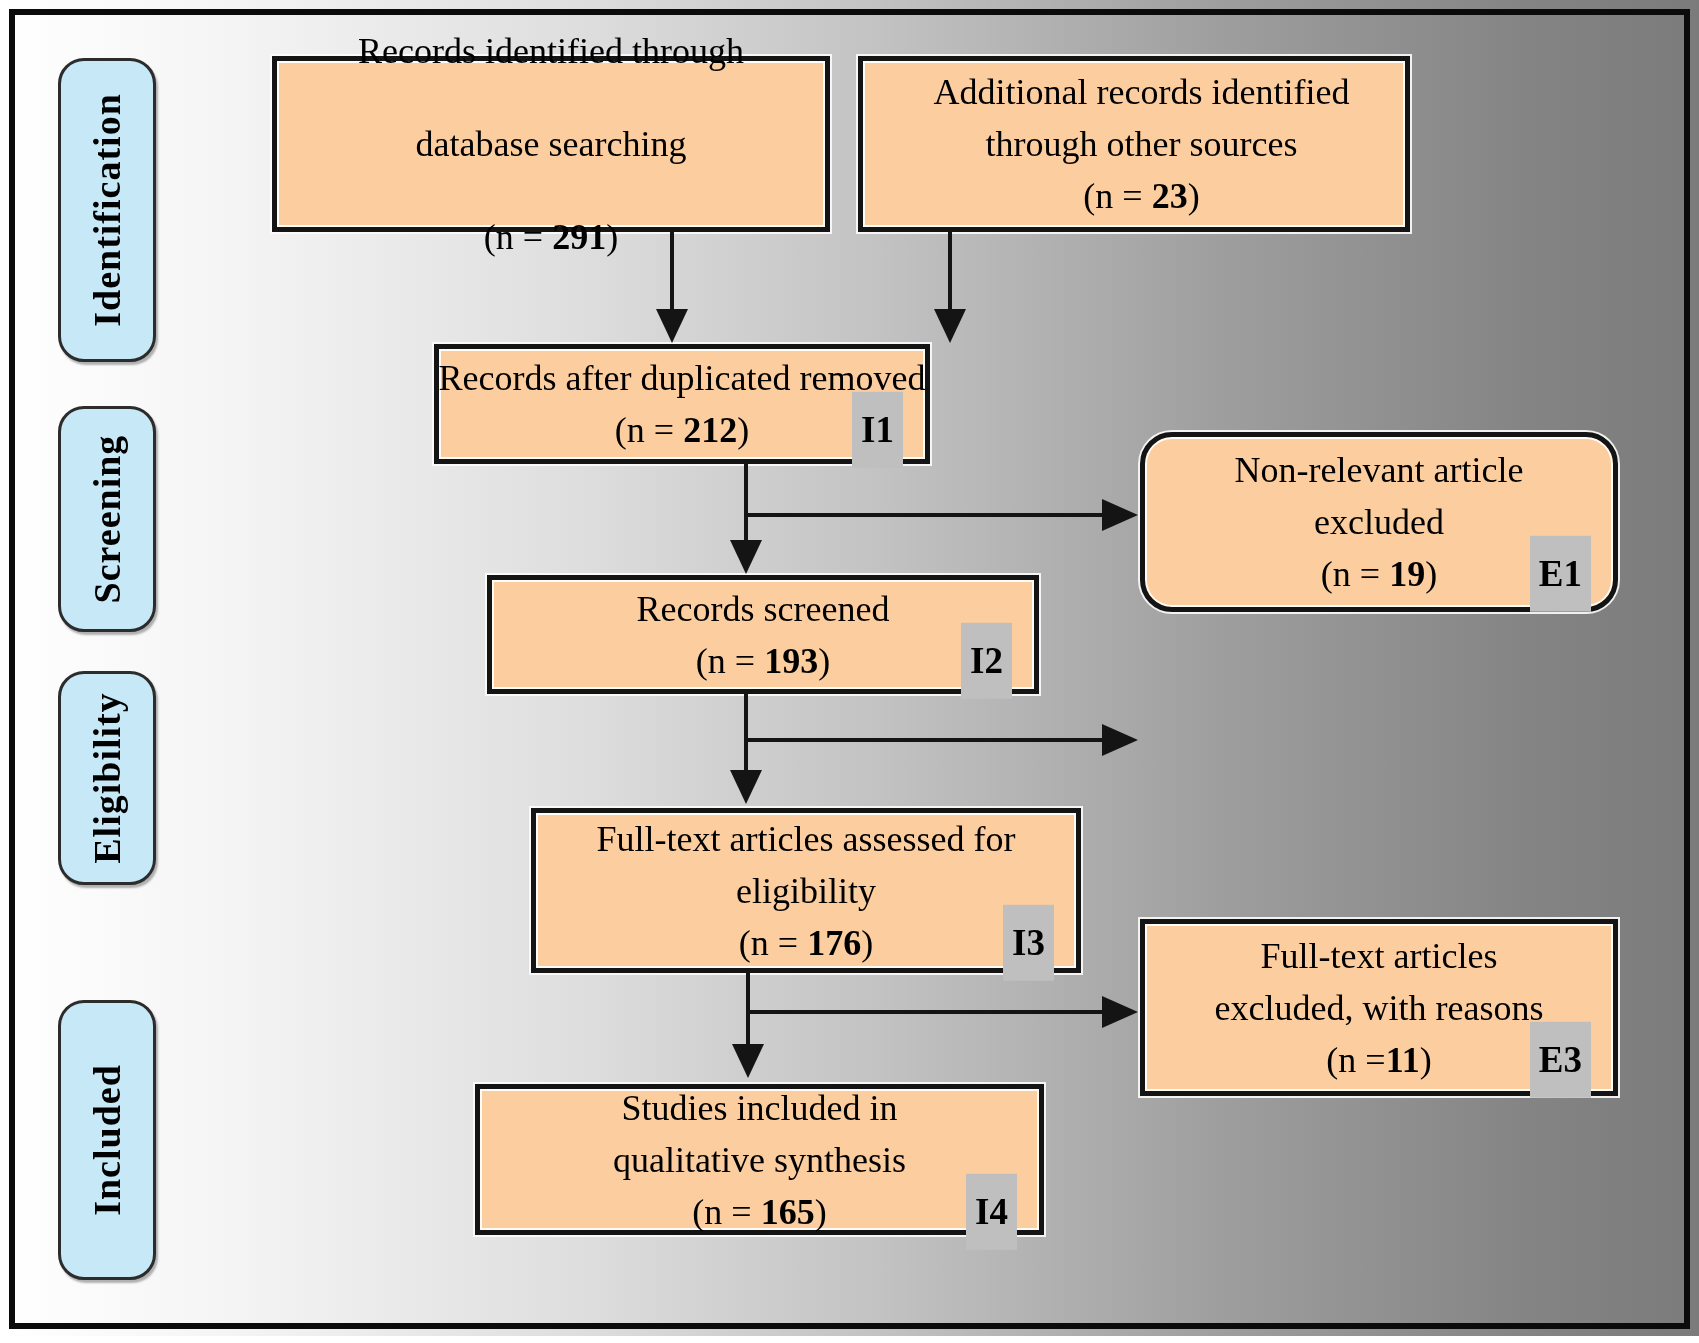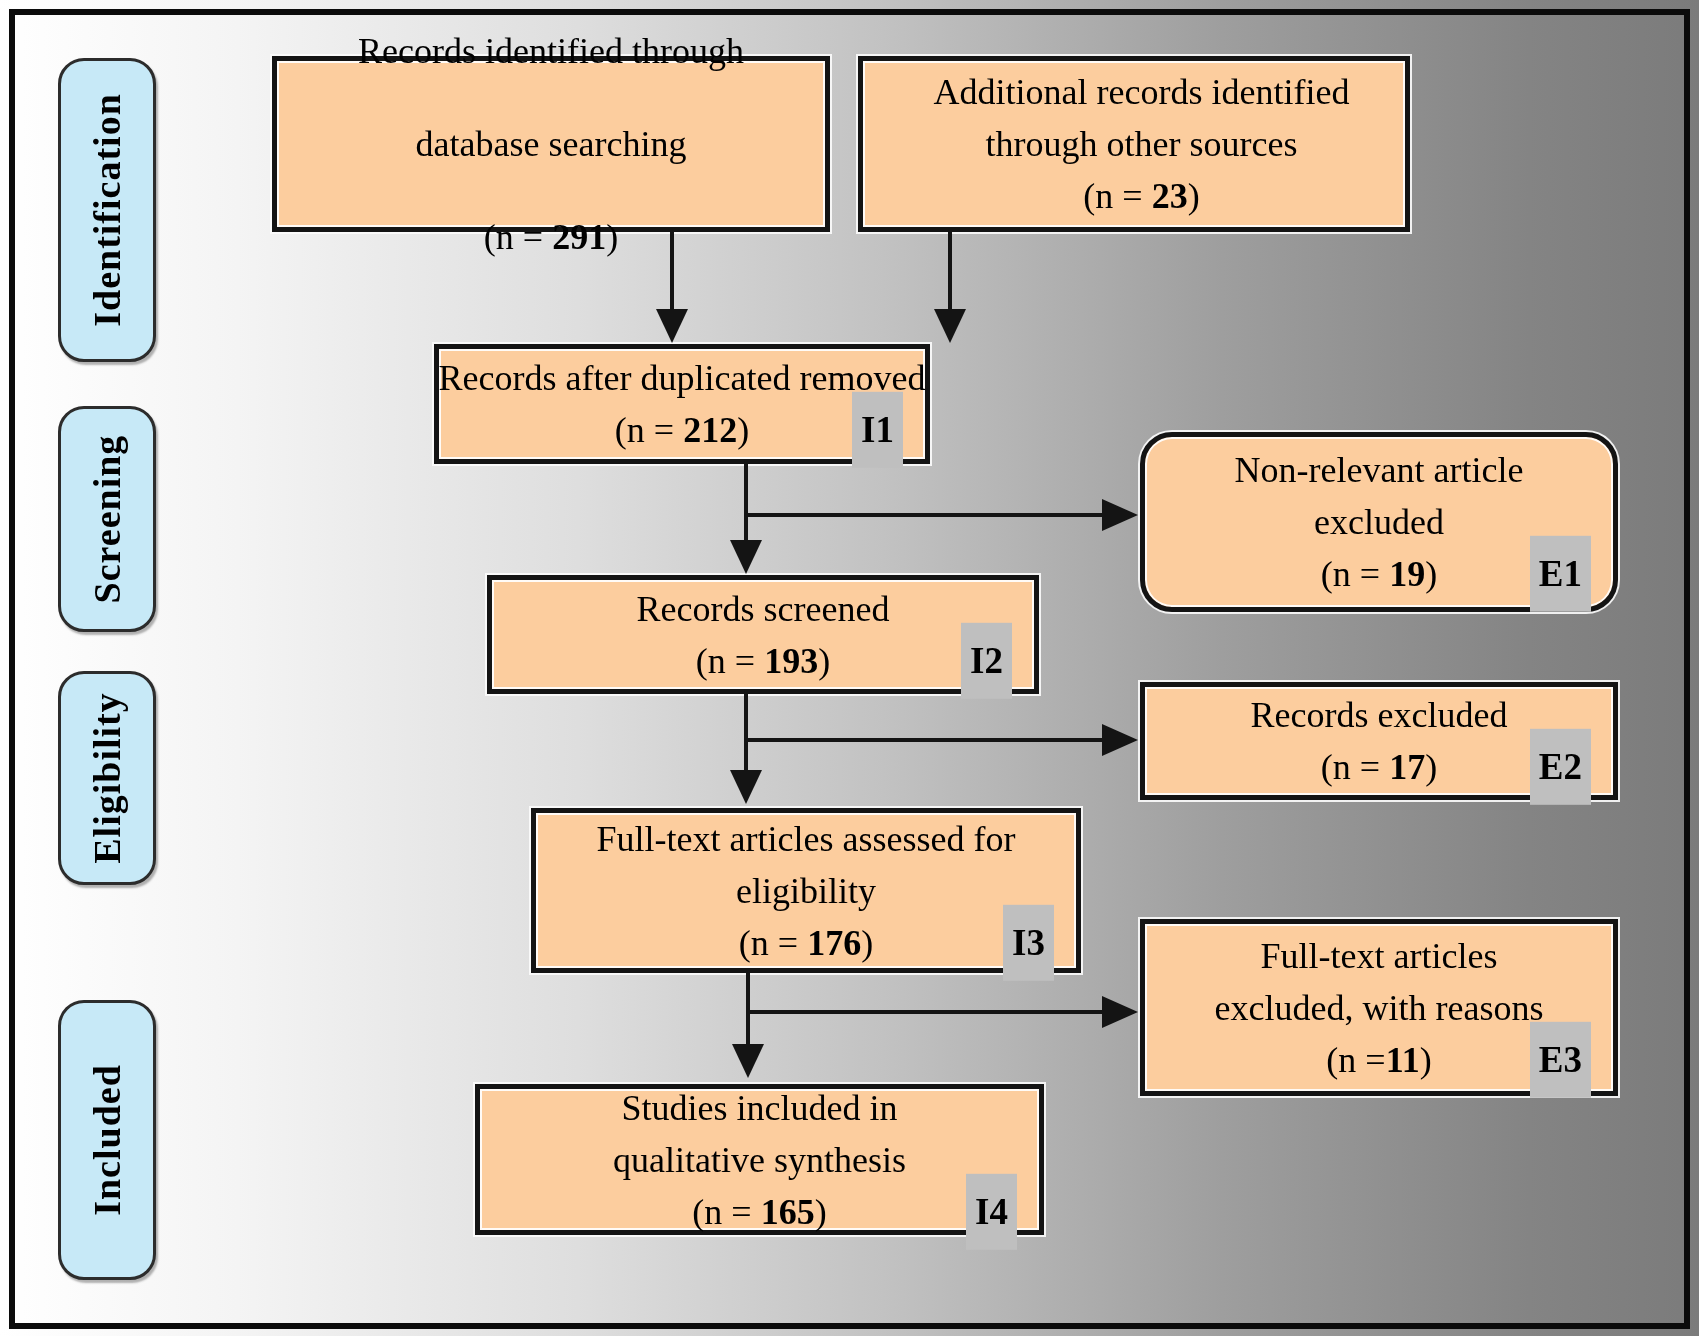--- a/index.html
+++ b/index.html
@@ -95,24 +95,20 @@
     <div class="bline">Non-relevant article</div>
     <div class="bline">excluded</div>
     <div class="bline nline"><span>(n = </span><span class="nval">19</span><span>)</span><span class="tag">E1</span></div>
   </div>
 
   <div class="fbox" style="left:487px;top:575px;width:552px;height:119px;">
     <div class="bline">Records screened</div>
     <div class="bline nline"><span>(n = </span><span class="nval">193</span><span>)</span><span class="tag">I2</span></div>
   </div>
 
-  <div class="fbox" style="left:1140px;top:682px;width:478px;height:118px;">
-    <div class="bline">Records excluded</div>
-    <div class="bline nline"><span>(n = </span><span class="nval">17</span><span>)</span><span class="tag">E2</span></div>
-  </div>
 
   <div class="fbox" style="left:485px;top:808px;width:550px;height:165px;margin-left:46px;">
     <div class="bline">Full-text articles assessed for</div>
     <div class="bline">eligibility</div>
     <div class="bline nline"><span>(n = </span><span class="nval">176</span><span>)</span><span class="tag">I3</span></div>
   </div>
 
   <div class="fbox" style="left:1140px;top:919px;width:478px;height:177px;">
     <div class="bline">Full-text articles</div>
     <div class="bline">excluded, with reasons</div>

